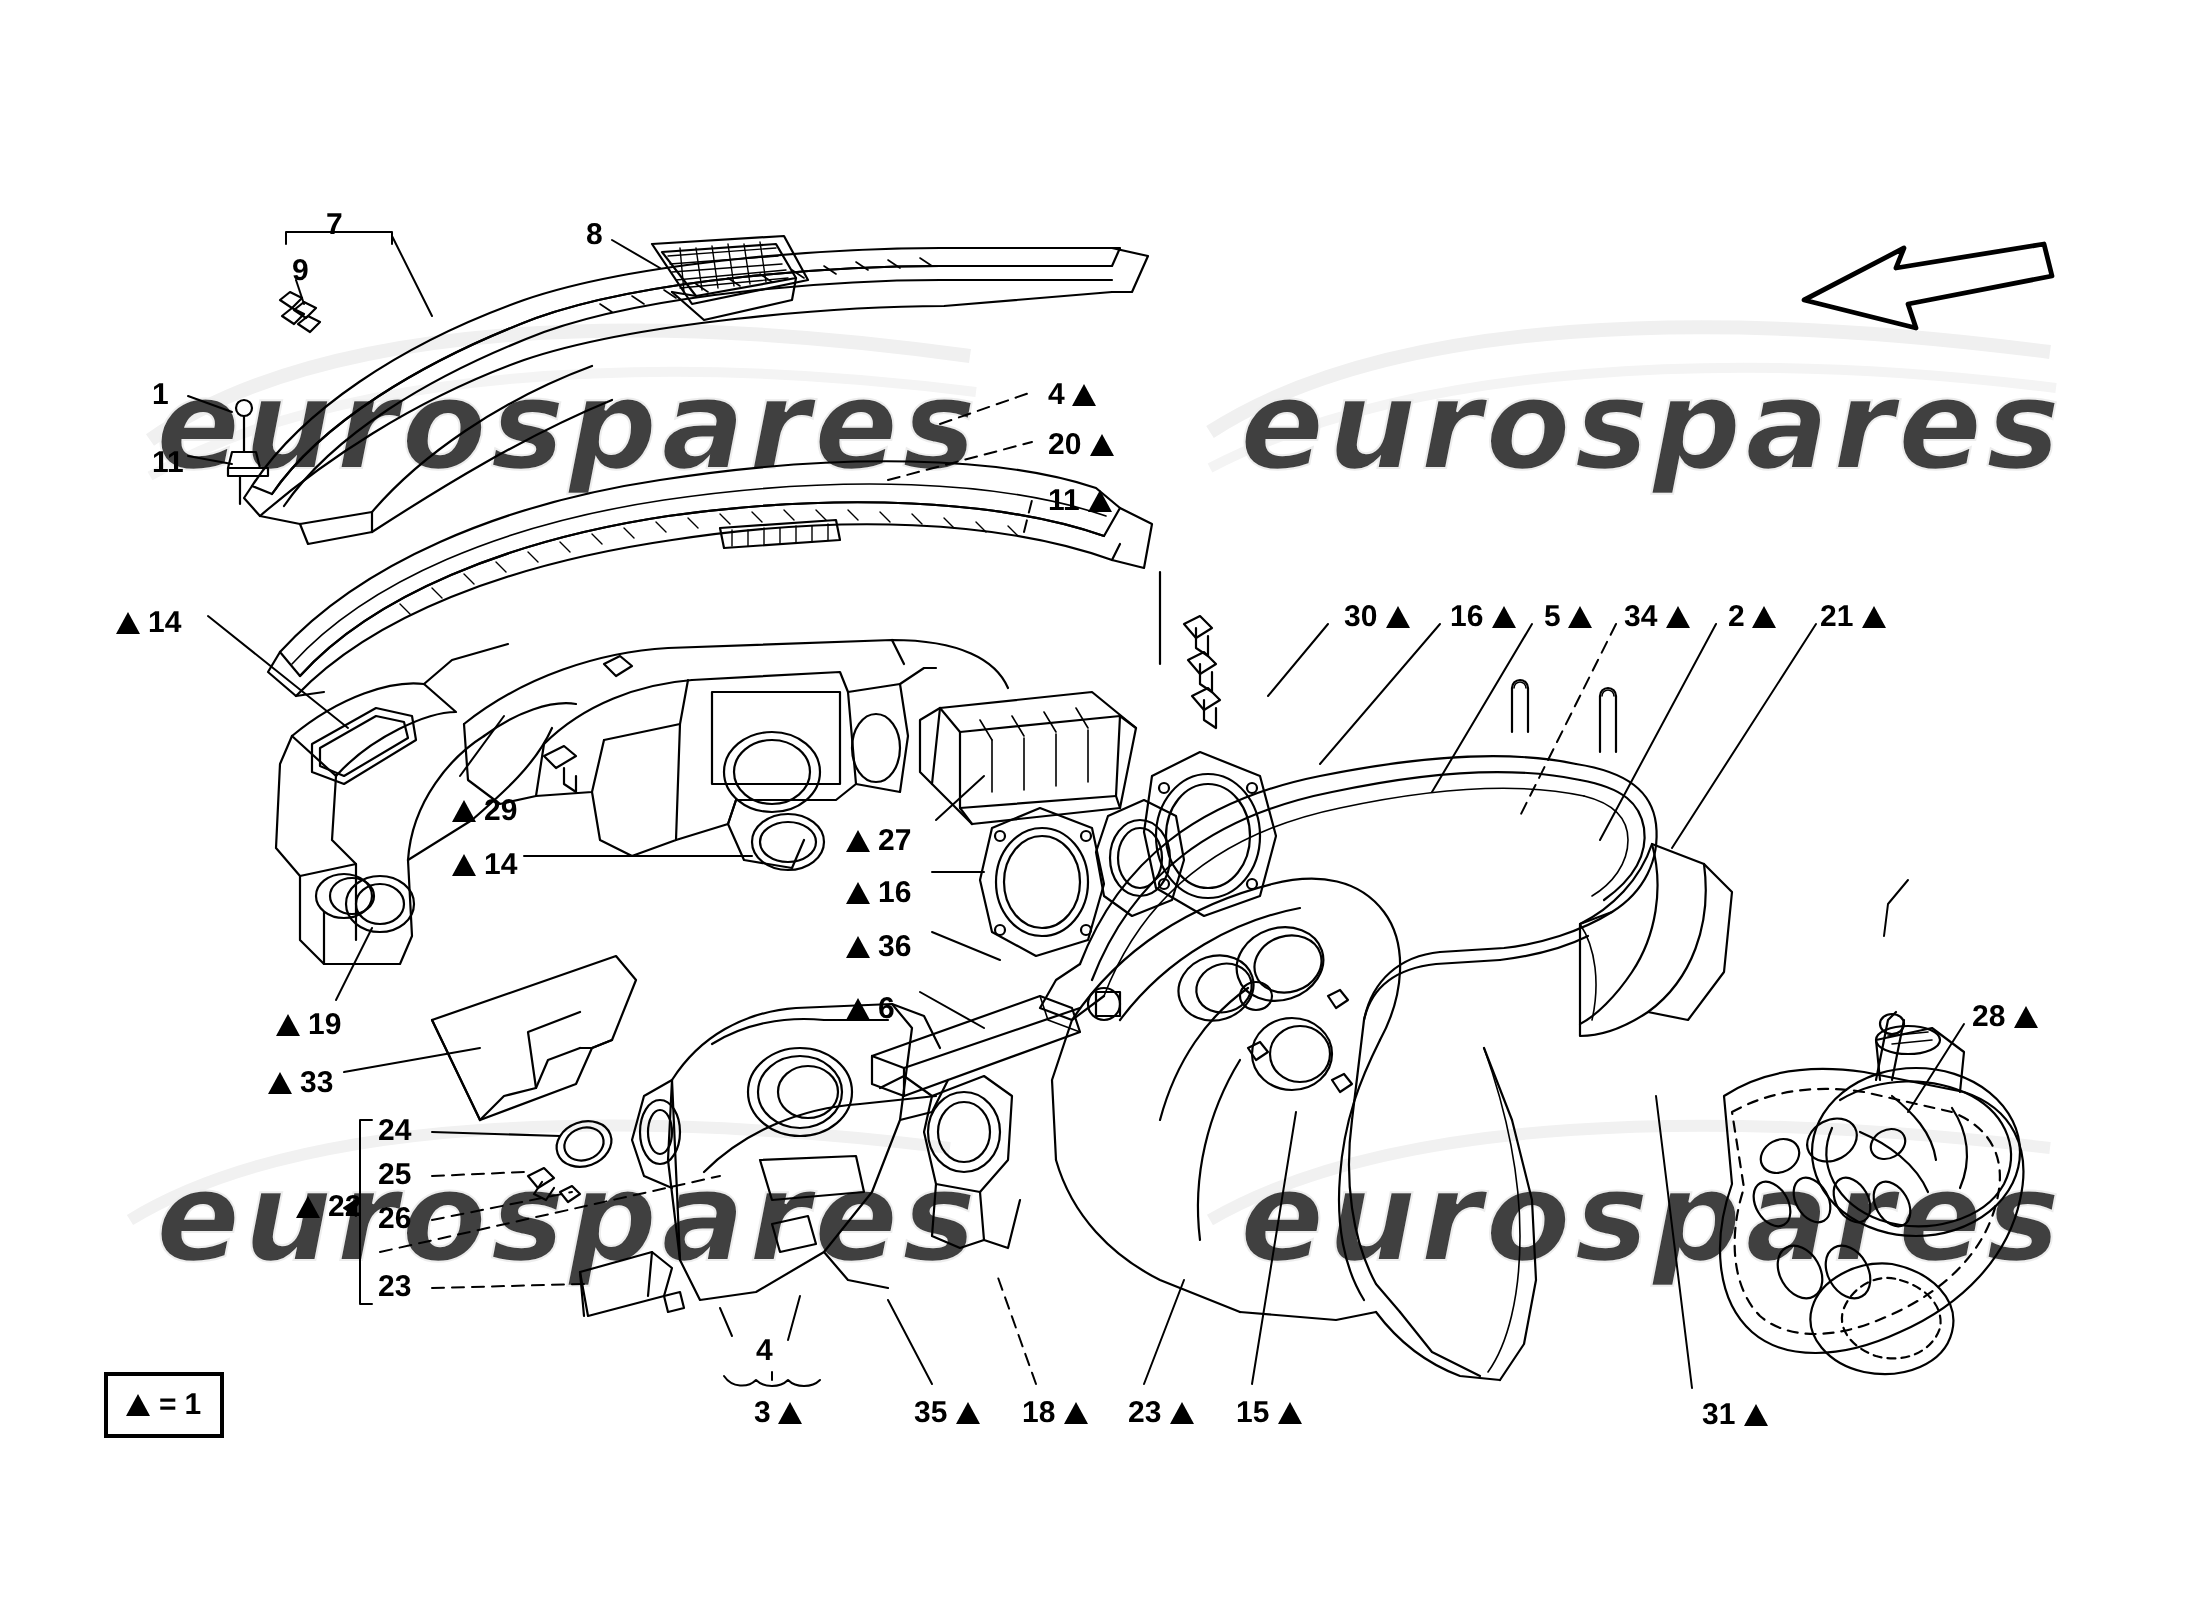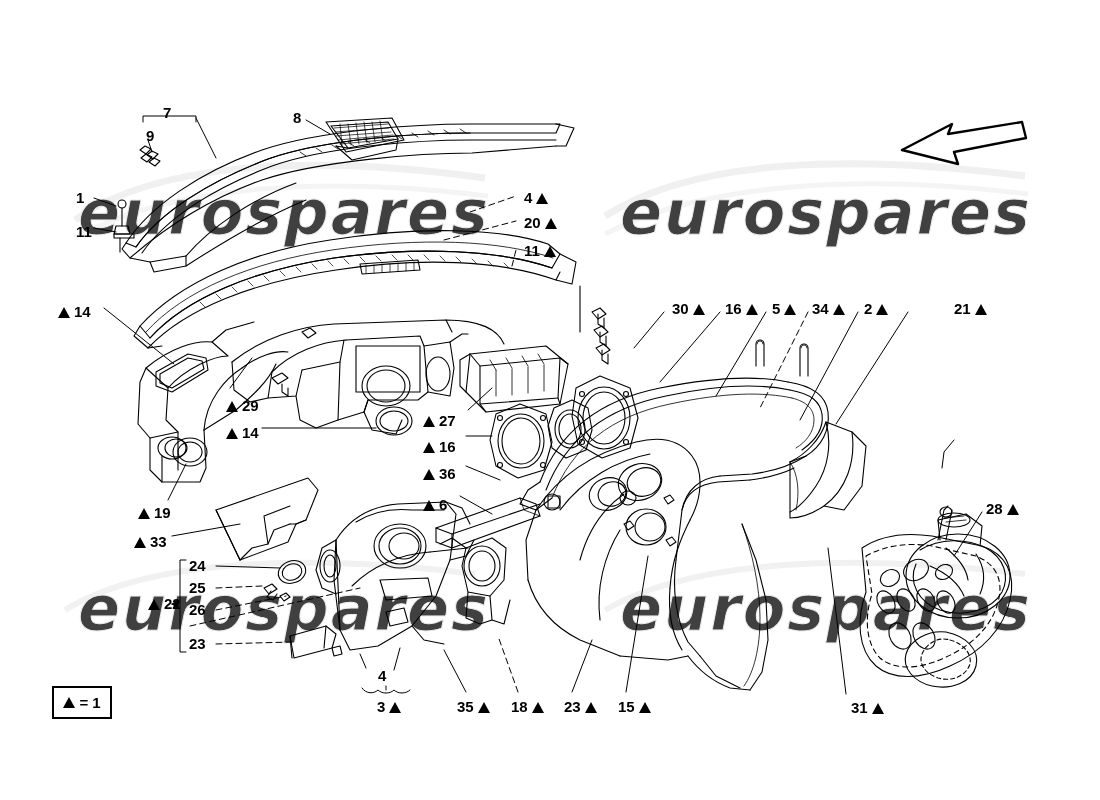--- a/index.html
+++ b/index.html
@@ -469,21 +469,21 @@
     <div class="lbl" style="left:423px;top:413px;"><i class="tri pre"></i><span>27</span></div>
     <div class="lbl" style="left:423px;top:439px;"><i class="tri pre"></i><span>16</span></div>
     <div class="lbl" style="left:423px;top:466px;"><i class="tri pre"></i><span>36</span></div>
     <div class="lbl" style="left:423px;top:497px;"><i class="tri pre"></i><span>6</span></div>
 
     <div class="lbl" style="left:672px;top:301px;"><span>30</span><i class="tri post"></i></div>
     <div class="lbl" style="left:725px;top:301px;"><span>16</span><i class="tri post"></i></div>
     <div class="lbl" style="left:772px;top:301px;"><span>5</span><i class="tri post"></i></div>
     <div class="lbl" style="left:812px;top:301px;"><span>34</span><i class="tri post"></i></div>
     <div class="lbl" style="left:864px;top:301px;"><span>2</span><i class="tri post"></i></div>
-    <div class="lbl" style="left:954px;top:301px;"><span>21</span><i class="tri post"></i></div>
+    <div class="lbl" style="left:910px;top:301px;"><span>21</span><i class="tri post"></i></div>
 
     <div class="lbl" style="left:986px;top:501px;"><span>28</span><i class="tri post"></i></div>
     <div class="lbl" style="left:851px;top:700px;"><span>31</span><i class="tri post"></i></div>
 
     <div class="lbl" style="left:148px;top:596px;"><i class="tri pre"></i><span>22</span></div>
     <div class="lbl" style="left:189px;top:558px;"><span>24</span></div>
     <div class="lbl" style="left:189px;top:580px;"><span>25</span></div>
     <div class="lbl" style="left:189px;top:602px;"><span>26</span></div>
     <div class="lbl" style="left:189px;top:636px;"><span>23</span></div>
 

